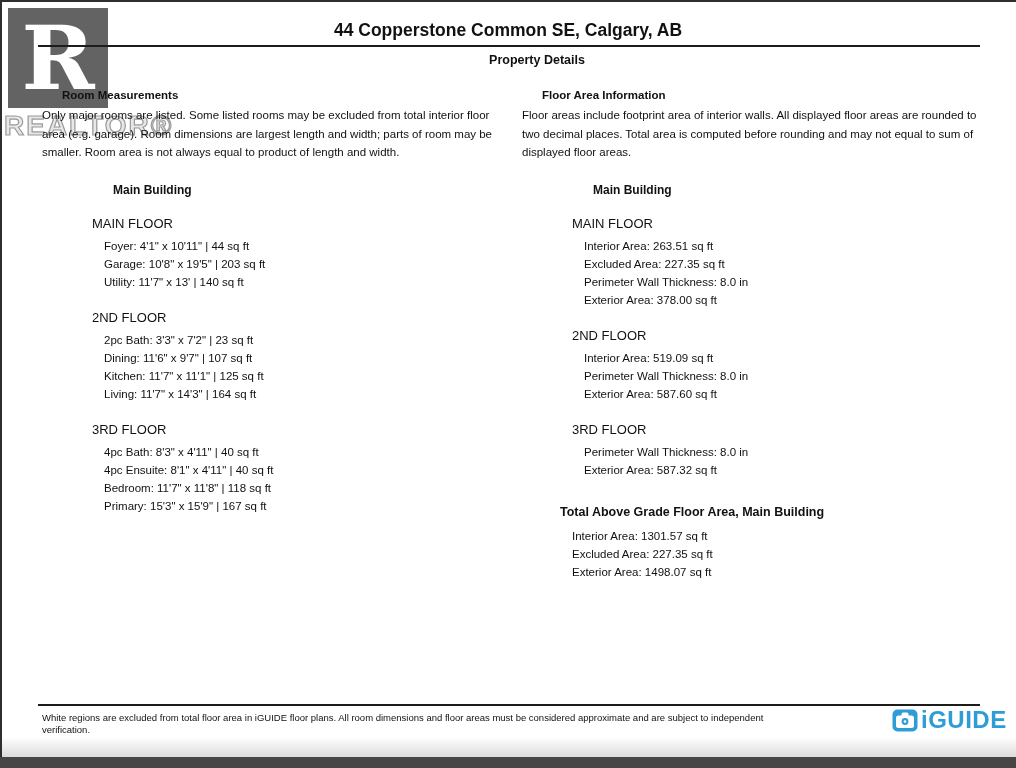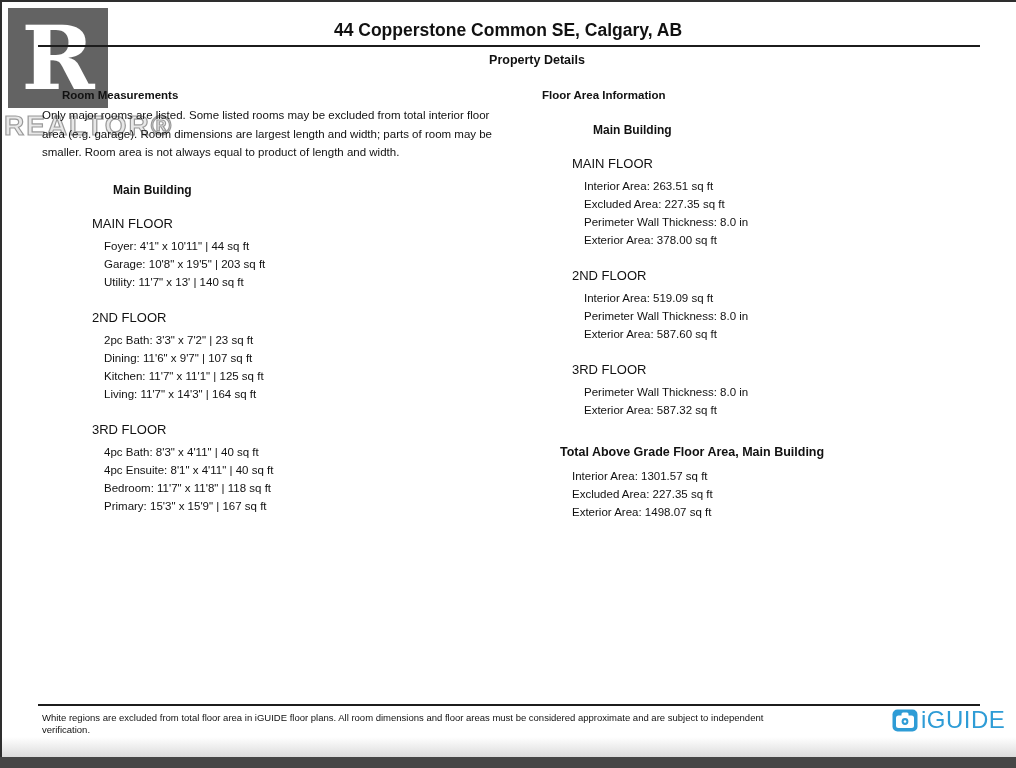--- a/index.html
+++ b/index.html
@@ -50,21 +50,21 @@
   .total-block{margin-top:26px;}
   .total-heading{font-size:12.5px;font-weight:bold;line-height:15px;margin-bottom:7px;}
   .total-block .line{margin-left:12px;}
 
   
   .footer-rule{top:704px;}
   .disclaimer{position:absolute;left:42px;top:712px;width:760px;margin:0;
     font-size:9.5px;line-height:12px;z-index:2;}
   .brand{position:absolute;left:892px;top:707px;height:26px;display:flex;
     align-items:center;gap:3px;z-index:2;}
-  .brand-text{font-size:24px;line-height:26px;font-weight:400;letter-spacing:0.5px;}
+  .brand-text{font-size:24px;line-height:26px;font-weight:700;letter-spacing:0.5px;}
 </style>
 </head>
 <body>
 
 <div>
 
   <div class="edge-top"></div>
   <div class="edge-left"></div>
   <div class="bottom-shadow"></div>
   <div class="bottom-bar"></div>
@@ -106,20 +106,21 @@
         <div class="line">4pc Bath: 8'3" x 4'11" | 40 sq ft</div>
         <div class="line">4pc Ensuite: 8'1" x 4'11" | 40 sq ft</div>
         <div class="line">Bedroom: 11'7" x 11'8" | 118 sq ft</div>
         <div class="line">Primary: 15'3" x 15'9" | 167 sq ft</div>
       </div>
     </div>
   </section>
 
   <section class="col col-right">
     <h3>Floor Area Information</h3>
+    <p class="desc">Floor areas include footprint area of interior walls. All displayed floor areas are rounded to two decimal places. Total area is computed before rounding and may not equal to sum of displayed floor areas.</p>
     <div class="building">
       <div class="building-name">Main Building</div>
 
       <div class="floor">
         <div class="floor-name">MAIN FLOOR</div>
         <div class="line">Interior Area: 263.51 sq ft</div>
         <div class="line">Excluded Area: 227.35 sq ft</div>
         <div class="line">Perimeter Wall Thickness: 8.0 in</div>
         <div class="line">Exterior Area: 378.00 sq ft</div>
       </div>

